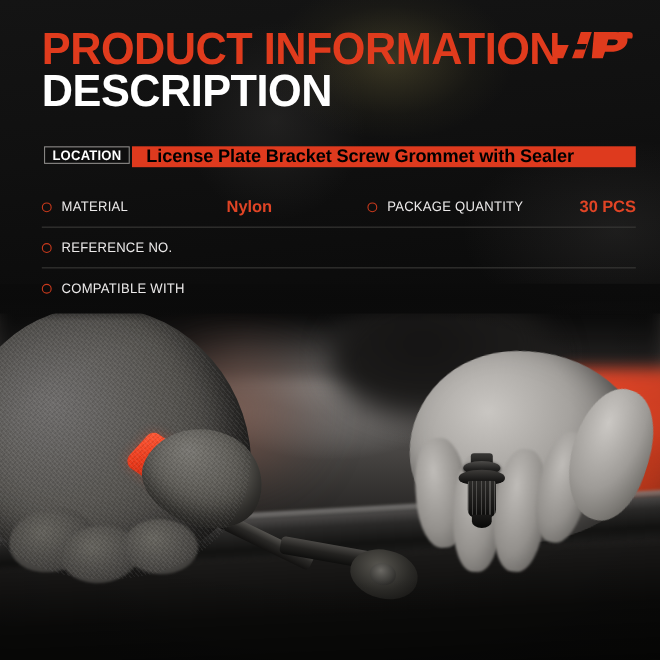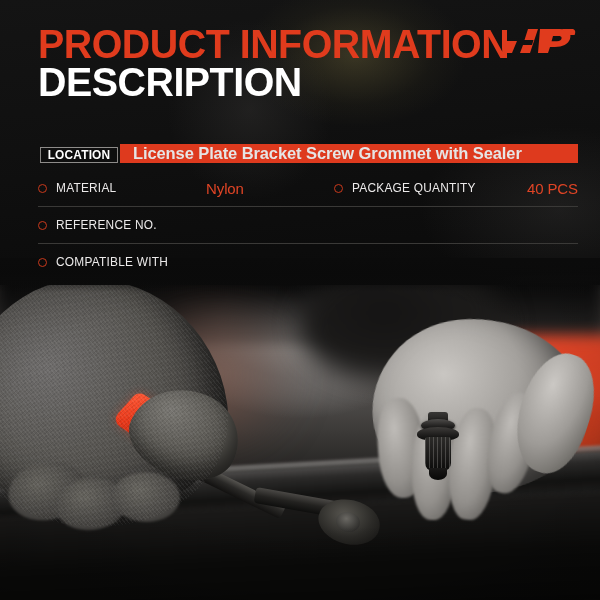--- a/index.html
+++ b/index.html
@@ -337,42 +337,42 @@
     left: 504px; top: 27px;
     width: 72px; height: 34px;
   }
 
   
   .loc-row {
     position: absolute;
     left: 38px; top: 133px;
     width: 540px; height: 30px;
     display: flex;
-    align-items: flex-end;
+    align-items: flex-start;
   }
   .loc-badge {
     width: 82px;
     display: flex;
     align-items: center;
     justify-content: center;
     background: #0e0e0e;
     border: 1px solid #8e8c8a;
     box-sizing: border-box;
     color: #ffffff;
     font-size: 12.5px;
     font-weight: 700;
     letter-spacing: .2px;
     transform: scaleX(.95);
   }
   .loc-title {
     flex: 1;
     display: flex;
     align-items: center;
     background: #de3a1e;
-    color: #e5e5e5;
+    color: #000000;
     font-size: 16.5px;
     font-weight: 700;
     letter-spacing: -.1px;
     padding-left: 13px;
     box-sizing: border-box;
   }
 
   
   .specs {
     position: absolute;
@@ -406,21 +406,21 @@
     font-size: 12.5px;
     font-weight: 400;
     letter-spacing: .25px;
     transform: scaleX(.95);
     transform-origin: left center;
     white-space: nowrap;
   }
   .spec-value {
     color: #e04425;
     font-size: 15px;
-    font-weight: 400;
+    font-weight: 700;
     letter-spacing: -.1px;
     white-space: nowrap;
   }
   .v-fixed { position: absolute; left: 168px; }
   .spec-cell.half.left { position: relative; }
   .spec-cell.full { position: relative; }
   .spec-cell.half.right { position: relative; padding-left: 26px; box-sizing: border-box; }
   .right-value { margin-left: auto; }
 </style>
 </head>
@@ -499,21 +499,21 @@
 
     <div class="spec-row">
       <div class="spec-cell half left">
         <span class="bullet"></span>
         <span class="spec-label">MATERIAL</span>
         <span class="spec-value v-fixed">Nylon</span>
       </div>
       <div class="spec-cell half right">
         <span class="bullet"></span>
         <span class="spec-label">PACKAGE QUANTITY</span>
-        <span class="spec-value right-value">40 PCS</span>
+        <span class="spec-value right-value">30 PCS</span>
       </div>
     </div>
 
     <div class="spec-row">
       <div class="spec-cell full">
         <span class="bullet"></span>
         <span class="spec-label">REFERENCE NO.</span>
       </div>
     </div>
 

